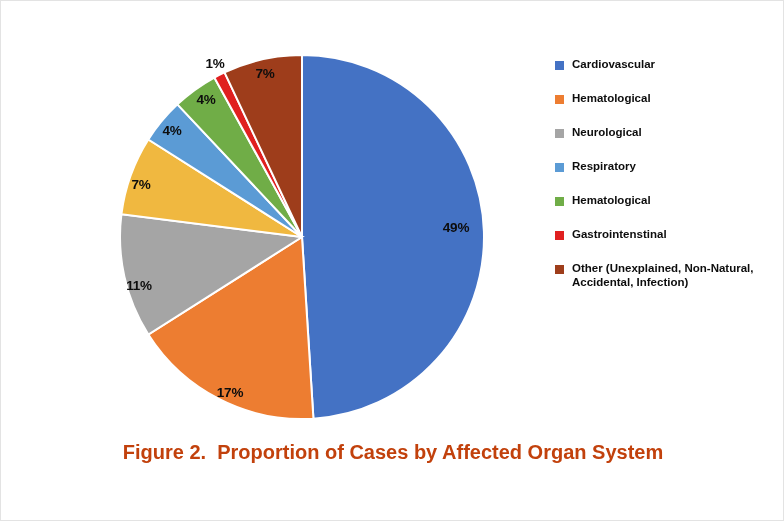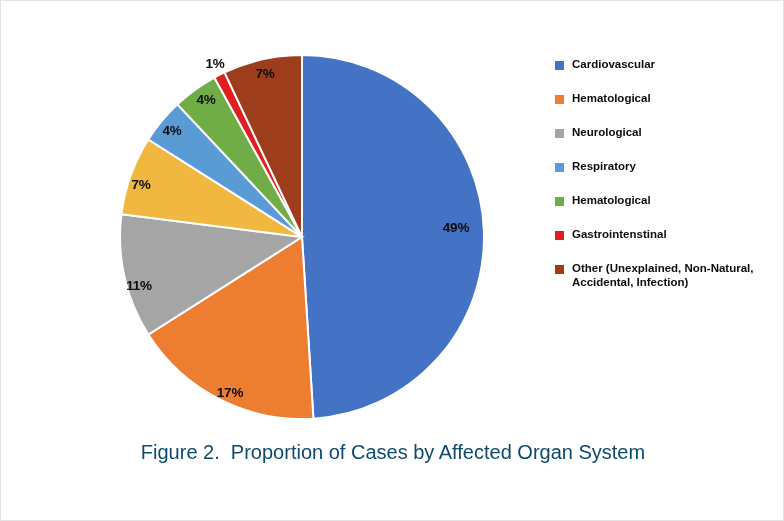--- a/index.html
+++ b/index.html
@@ -70,22 +70,22 @@
     font-family: "Liberation Sans", sans-serif;
     white-space: pre-line;
   }
   #figure-title {
     position: absolute;
     left: 0;
     top: 440px;
     width: 784px;
     text-align: center;
     font-size: 20px;
-    font-weight: normal;
-    color: #0c4a6e;
+    font-weight: bold;
+    color: #c2410c;
     font-family: "Liberation Sans", sans-serif;
     white-space: pre;
   }
 </style>
 </head>
 <body>
 
 <div id="figure-root">
 
   <div id="chart-area">

